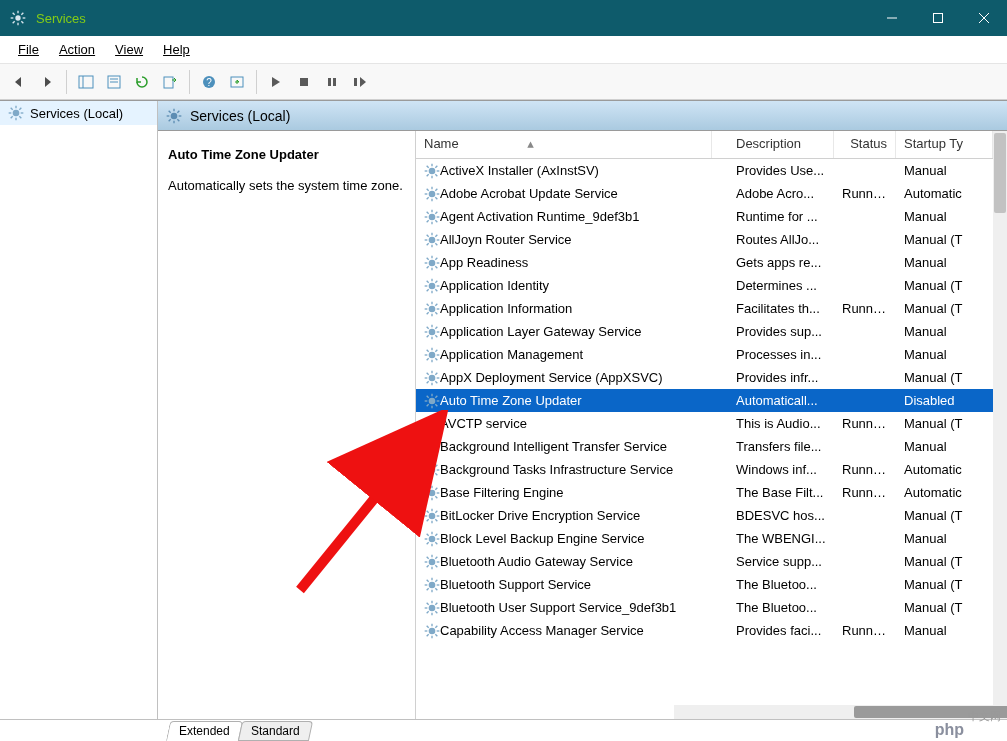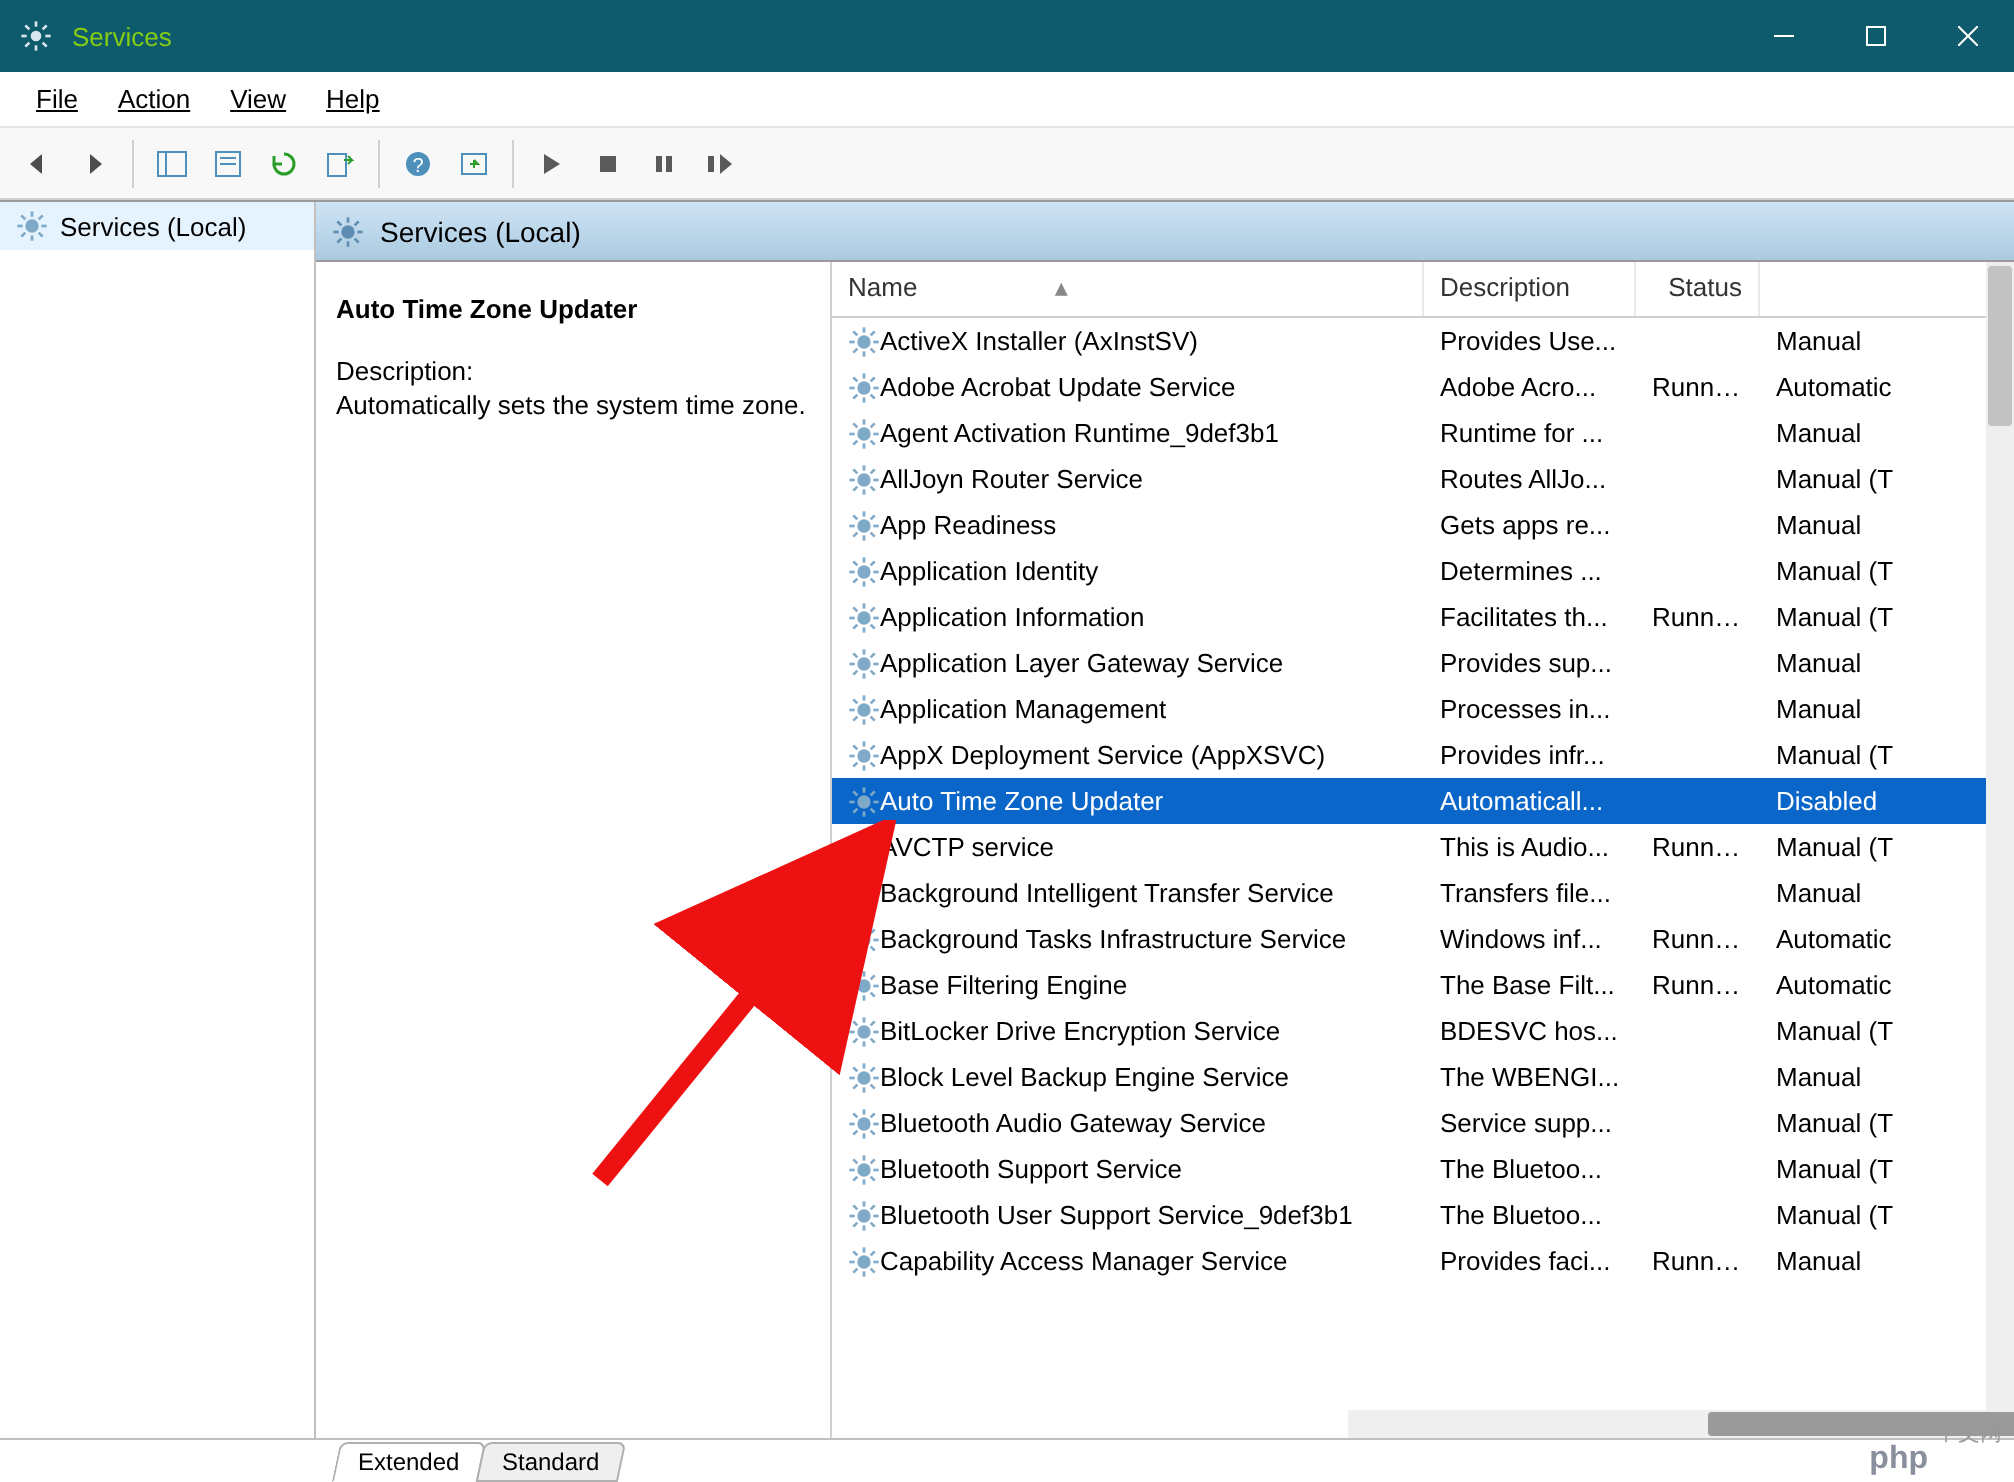--- a/index.html
+++ b/index.html
@@ -37,21 +37,21 @@
 .list-pane { flex: 1; overflow: hidden; position: relative; display: flex; }
 .list-scroll { flex: 1; overflow-y: auto; overflow-x: hidden; }
 .vscroll { width: 14px; background: #efefef; position: relative; }
 .vscroll .thumb { position: absolute; left: 1px; right: 1px; top: 2px; height: 80px; background: #c2c2c2; border-radius: 2px; }
 .hscroll-area { height: 14px; background: #efefef; position: absolute; bottom: 0; left: 258px; right: 14px; }
 .hscroll-area .thumb { position: absolute; top: 1px; bottom: 1px; left: 180px; width: 300px; background: #9a9a9a; border-radius: 2px; }
 
 .list-header { display: flex; height: 28px; border-bottom: 1px solid #d0d0d0; background: #fff; position: sticky; top: 0; z-index: 2; }
 .list-header .col { padding: 5px 8px; font-size: 13px; color: #333; border-right: 1px solid #e8e8e8; }
 .col-name { width: 296px; }
-.col-desc { width: 106px; }
+.col-desc { width: 106px; margin-left: 16px; }
 .col-status { width: 62px; text-align: right; }
 .col-startup { flex: 1; }
 
 .row { display: flex; height: 23px; align-items: center; font-size: 13px; cursor: pointer; }
 .row.selected { background: #0a66c8; color: #fff; }
 .row .cell { padding: 0 8px; white-space: nowrap; overflow: hidden; text-overflow: ellipsis; }
 .row .cell.col-name { display: flex; align-items: center; gap: 0; text-align: center; }
 
 .tabs-row { height: 22px; background: #fff; display: flex; align-items: flex-end; padding-left: 168px; border-top: 1px solid #c0c0c0; font-size: 12px; }
 .tab { padding: 2px 10px; border: 1px solid #b0b0b0; border-top-left-radius: 4px; border-top-right-radius: 4px; margin-right: -1px; background: #efefef; cursor: pointer; transform: skewX(-12deg); }
@@ -220,30 +220,30 @@
             <line x1="4" y1="20" x2="7" y2="17"></line>
             <line x1="17" y1="7" x2="20" y2="4"></line>
           </g>
         </svg>
       <span>Services (Local)</span>
     </div>
 
     <div class="content-split">
       <div class="details-pane">
         <div class="svc-name">Auto Time Zone Updater</div>
-        <div class="desc-label">Description:</div>
         <div>Automatically sets the system time zone.</div>
       </div>
 
       <div class="list-pane">
         <div class="list-scroll">
           <div class="list-header">
             <div class="col col-name"><span>Name</span> &nbsp;&nbsp;&nbsp;&nbsp;&nbsp;&nbsp;&nbsp;&nbsp;&nbsp;&nbsp;&nbsp;&nbsp;&nbsp;&nbsp;&nbsp;&nbsp;&nbsp;&nbsp;<span style="color:#888;">▴</span></div>
             <div class="col col-desc">Description</div>
             <div class="col col-status">Status</div>
+            <div class="col col-startup">Startup Ty</div>
           </div>
           <div id="rows">
               <div class="row">
                 <div class="cell col-name">
                   <svg class="gear" viewBox="0 0 24 24">
                     <circle cx="12" cy="12" r="5" fill="#7fa9c8"></circle>
                     <g stroke="#7fa9c8" stroke-width="2">
                       <line x1="12" y1="1" x2="12" y2="5"></line>
                       <line x1="12" y1="19" x2="12" y2="23"></line>
                       <line x1="1" y1="12" x2="5" y2="12"></line>

